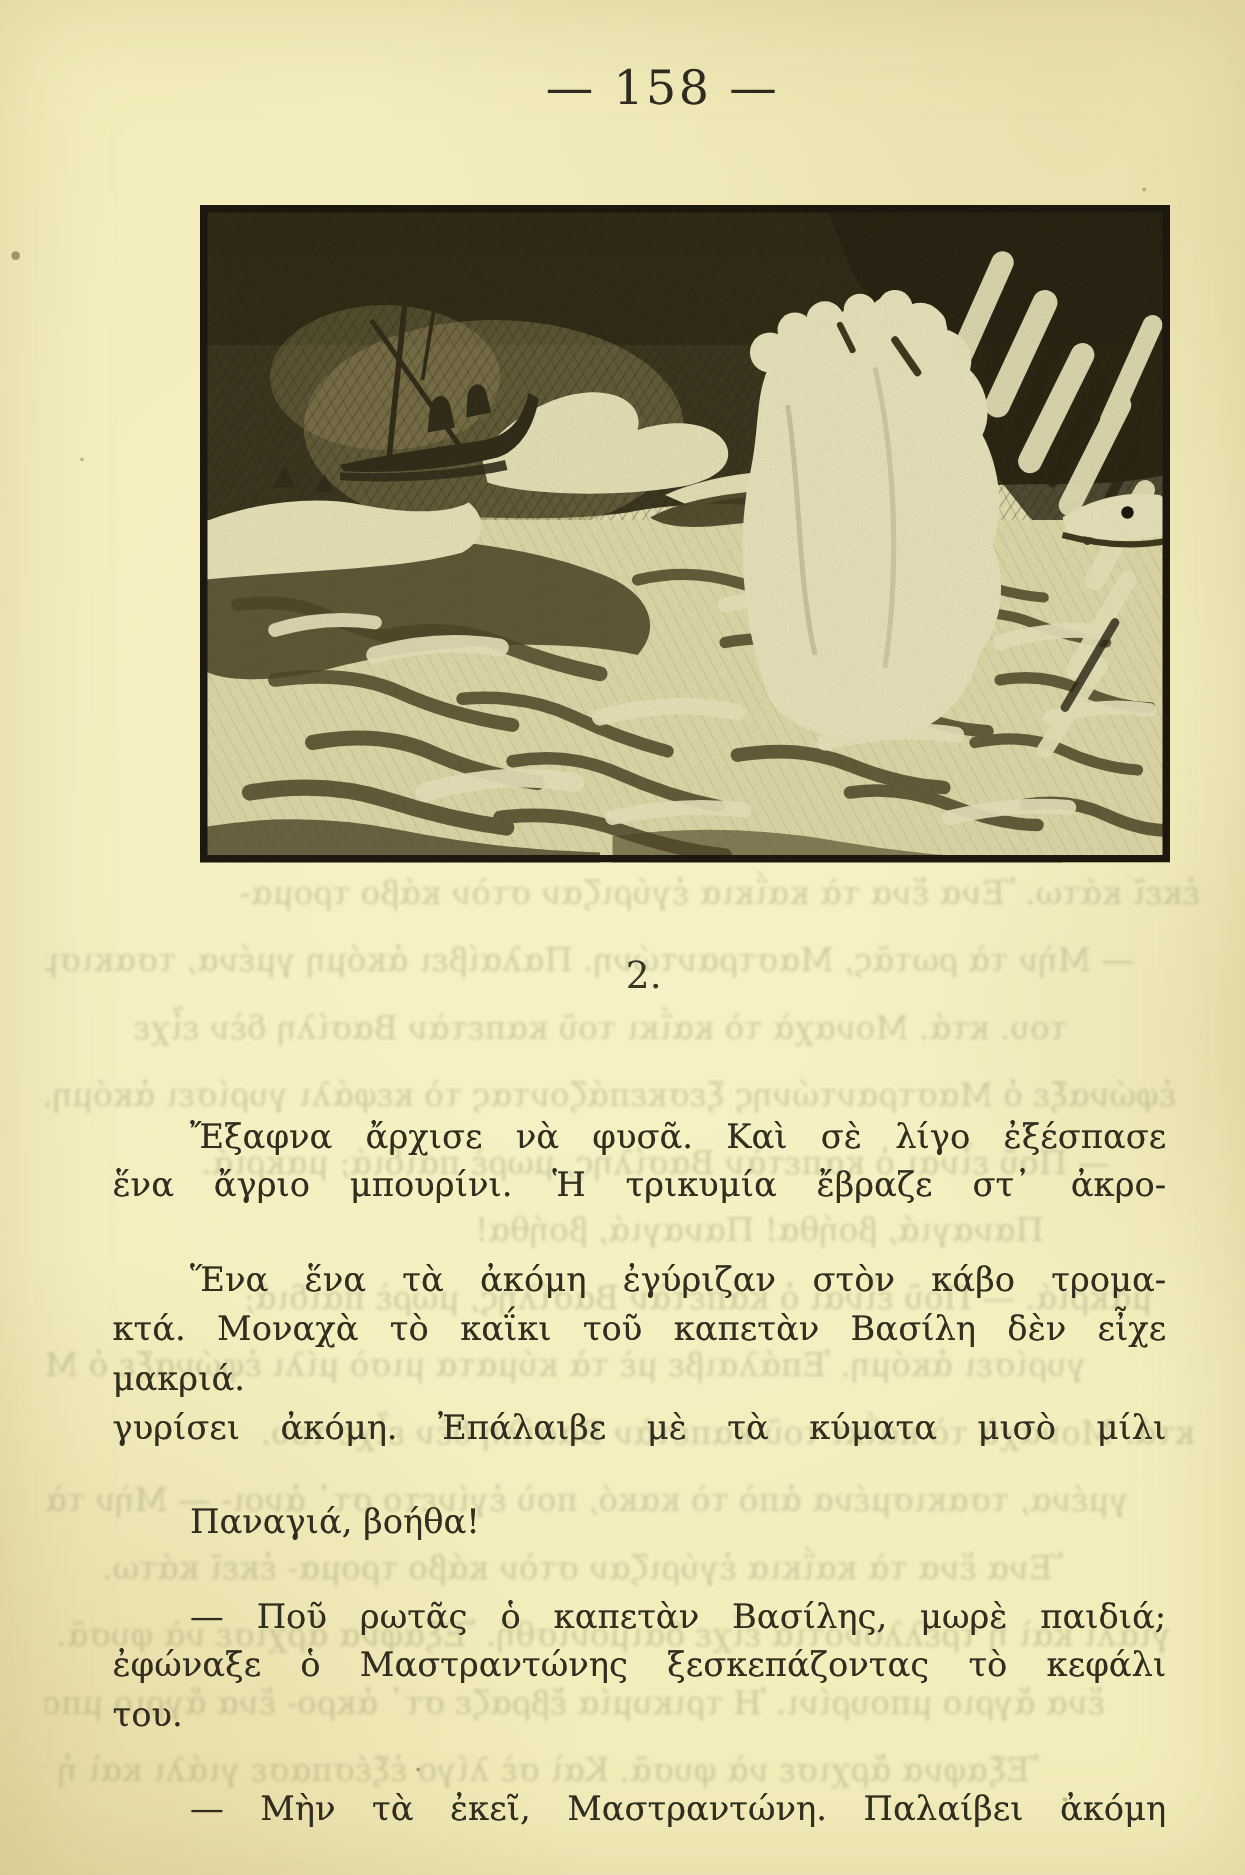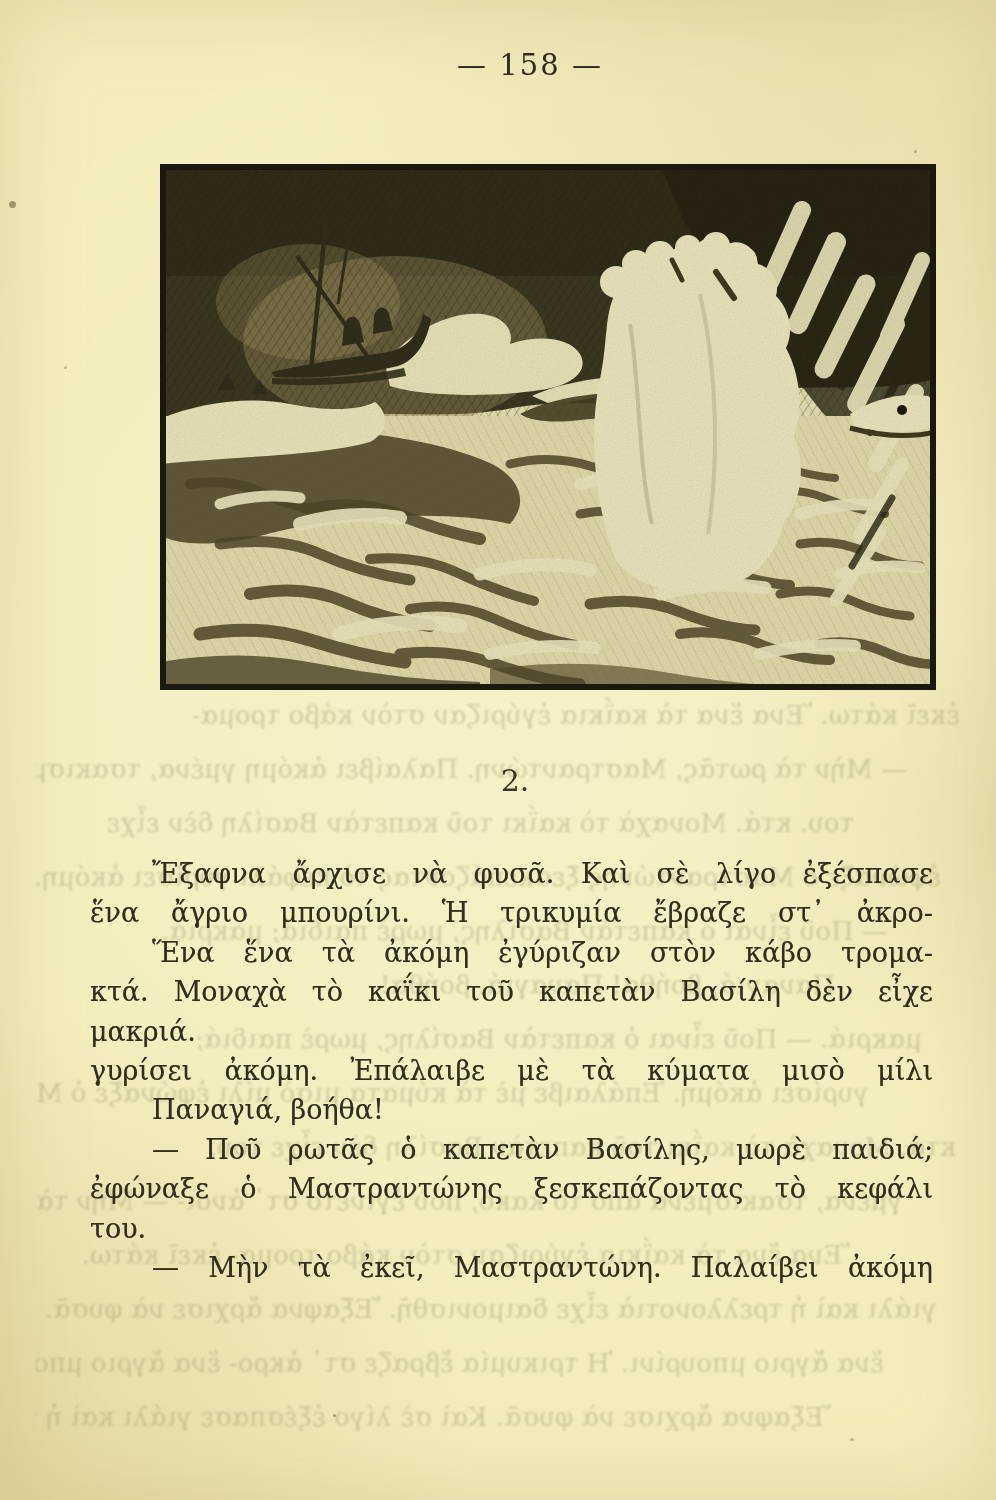--- a/index.html
+++ b/index.html
@@ -19,38 +19,38 @@
     position:absolute;left:36px;right:36px;top:688px;height:790px;
     transform:scaleX(-1);
     filter:blur(1.2px);
     opacity:.42;color:#9d9b6f;font-size:26px;line-height:54px;
     overflow:hidden;pointer-events:none;
   }
   .bleed .bline{white-space:nowrap;height:54px;overflow:hidden;}
   
   .pageno{
     position:absolute;top:48px;left:130px;width:800px;
-    text-align:center;font-size:29px;letter-spacing:2px;color:#2f2b20;
+    text-align:center;font-size:38px;letter-spacing:2px;color:#2f2b20;
   }
   .illus{
     position:absolute;left:160px;top:164px;width:776px;height:526px;margin:0;
   }
   .illus svg{display:block;width:776px;height:526px;}
   .sectionno{
     position:absolute;top:763px;left:115px;width:800px;
     text-align:center;font-size:30px;color:#3a3526;
   }
   .bodytext{
     position:absolute;left:90px;top:854px;width:843px;
     font-size:27px;color:#332d20;
     text-shadow:0 0 .5px rgba(51,45,32,.55);
   }
   .line{height:39.4px;line-height:39.4px;white-space:nowrap;}
   .line.j{white-space:normal;text-align:justify;text-align-last:justify;}
-  .line.ind{padding-left:62px;}
+  .line.ind{padding-left:62px;margin-top:36px;}
   .speck{position:absolute;border-radius:50%;background:#5f563a;pointer-events:none;}
 </style>
 </head>
 <body>
 
 <div class="page">
 
   <div class="bleed" id="bleed">
       <div class="bline" style="padding-left: 0px;">ἐκεῖ κάτω. Ἕνα ἕνα τὰ καΐκια ἐγύριζαν στὸν κάβο τρομα-</div>
       <div class="bline" style="padding-left: 53px;">— Μὴν τὰ ρωτᾶς, Μαστραντώνη. Παλαίβει ἀκόμη γμένα, τσακισμένα ἀπὸ τὸ κακό, ποὺ ἐγίνετο στ᾽ ἀνοι-</div>

